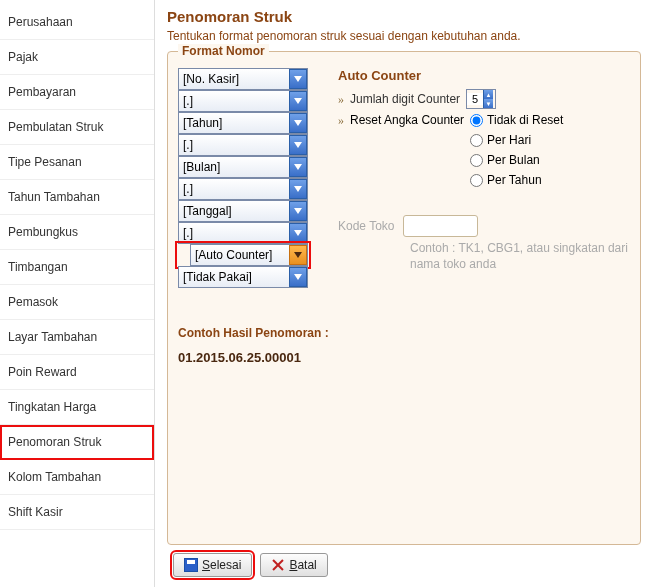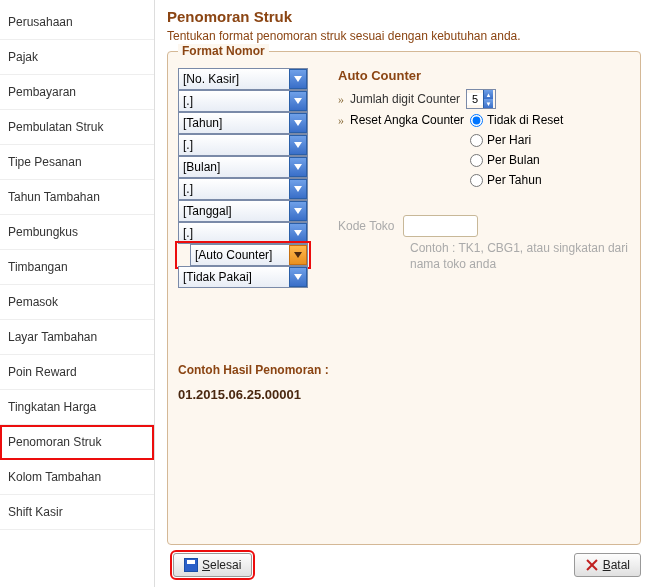--- a/index.html
+++ b/index.html
@@ -29,24 +29,24 @@
 .spinner input { width: 16px; border: none; text-align: center; font-size: 11px; outline: none; }
 .spinner-btns { display: flex; flex-direction: column; }
 .spinner-btns span { width: 10px; height: 9px; background: linear-gradient(#6fa0e8,#3a6fc8); border-left: 1px solid #2a5fa8; display: flex; align-items: center; justify-content: center; font-size: 6px; color: #fff; cursor: pointer; }
 .reset-grp { display: flex; align-items: flex-start; gap: 6px; }
 .radios { display: flex; flex-direction: column; gap: 6px; }
 .radios label { display: flex; align-items: flex-end; gap: 4px; cursor: pointer; }
 .kode-row { display: flex; align-items: center; gap: 8px; margin-top: 28px; }
 .kode-row label { color: #aaa; }
 .kode-row input { width: 75px; height: 22px; border: 1px solid #c8b898; border-radius: 3px; padding: 2px 4px; }
 .kode-hint { color: #aaa; font-size: 12px; margin-top: 4px; padding-left: 72px; line-height: 1.3; }
-.example { margin-top: 75px; }
+.example { margin-top: 38px; }
 .example-label { color: #8b4513; font-weight: bold; margin-bottom: 10px; }
 .example-val { color: #4a2810; font-weight: bold; font-size: 13px; }
-.footer { display: flex; padding: 8px 0 6px 6px; justify-content: space-between; }
+.footer { display: flex; gap: 8px; padding: 8px 0 6px 6px; }
 .btn { display: inline-flex; align-items: center; gap: 4px; padding: 4px 10px; background: linear-gradient(#fdfdfd,#e0e0e0); border: 1px solid #999; border-radius: 3px; cursor: pointer; font-size: 12px; color: #222; }
 .btn:first-child { outline: 2px solid #ec0d0d; outline-offset: 1px; }
 .btn u { text-decoration: underline; }
 .icon-save { width: 14px; height: 14px; background: #2a5fc8; border: 1px solid #1a4fa8; position: relative; }
 .icon-save::after { content: ""; position: absolute; top: 1px; left: 2px; width: 8px; height: 4px; background: #fff; }
 .icon-cancel { width: 14px; height: 14px; position: relative; }
 .icon-cancel::before, .icon-cancel::after { content: ""; position: absolute; left: 6px; top: 0; width: 2px; height: 14px; background: #c02020; }
 .icon-cancel::before { transform: rotate(45deg); }
 .icon-cancel::after { transform: rotate(-45deg); }
 </style>

